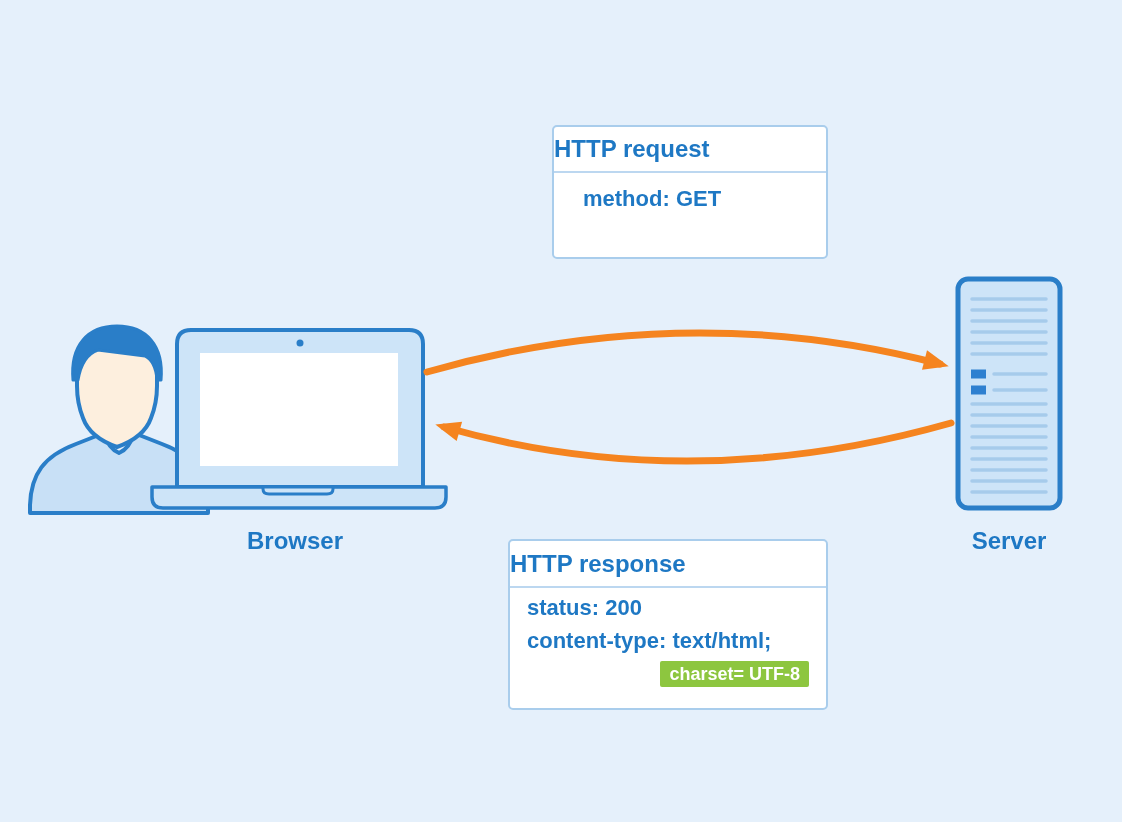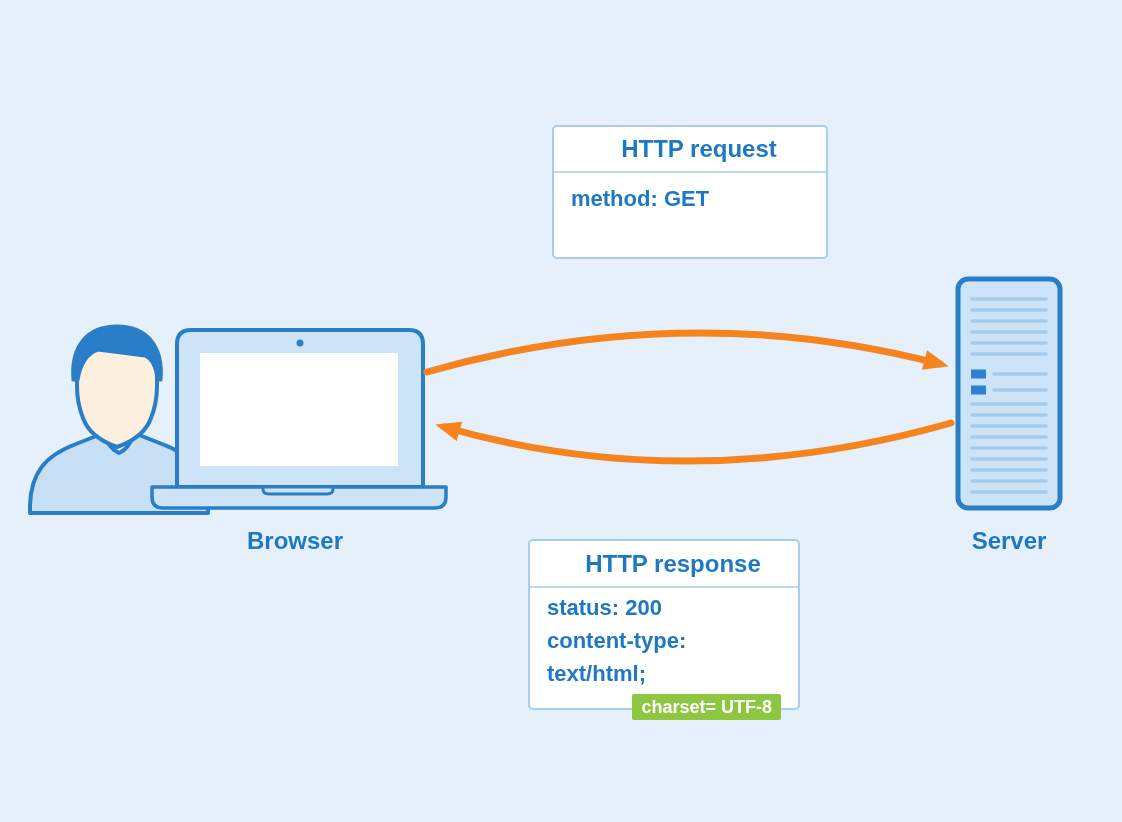--- a/index.html
+++ b/index.html
@@ -45,34 +45,33 @@
   
   .box{
     position:absolute;
     background:var(--white);
     border:2px solid var(--box-border);
     border-radius:5px;
     box-sizing:border-box;
     color:var(--text-blue);
   }
   .box-request{left:552px;top:125px;width:276px;height:134px;}
-  .box-response{left:528px;top:539px;width:272px;height:171px;}
+  .box-response{left:508px;top:539px;width:320px;height:171px;}
   .box-title{
     font-size:24px;font-weight:bold;
-    padding-left:18px;
+    padding-left:0;
     border-bottom:2px solid var(--divider);
-    text-align:center;
   }
   .box-request .box-title{line-height:44px;height:44px;}
   .box-response .box-title{line-height:45px;height:45px;}
   .box-body{
     padding:8px 17px 0 17px;
     font-size:22px;font-weight:bold;
   }
-  .box-request .box-body .box-line{line-height:35px;}
+  .box-request .box-body .box-line{line-height:35px;margin-left:12px;}
   .box-response .box-body{padding-top:3px;}
   .box-response .box-body .box-line{line-height:33px;}
   .chip{
     display:block;
     width:fit-content;
     margin-left:auto;
     margin-top:4px;
     background:var(--green);
     color:var(--white);
     font-size:18px;font-weight:bold;

